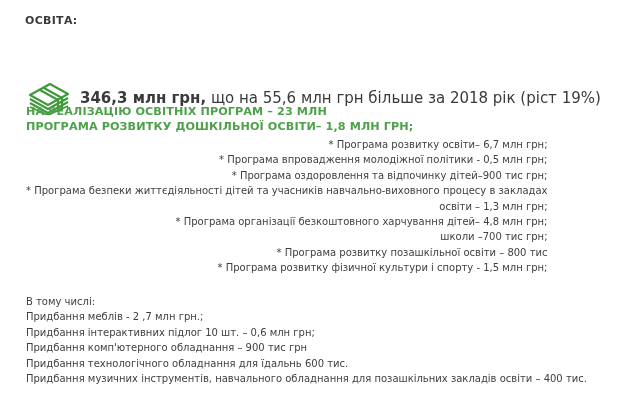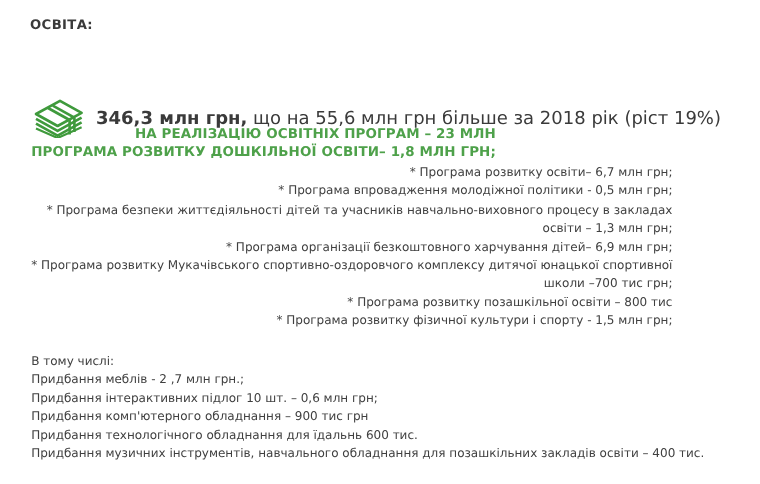--- a/index.html
+++ b/index.html
@@ -5,21 +5,21 @@
   html, body { margin: 0; padding: 0; background: #ffffff; }
   body { width: 633px; height: 403px; position: relative; overflow: hidden;
          font-family: "DejaVu Sans", "Liberation Sans", sans-serif; color: #3a3a3a; }
   .title { position: absolute; left: 25px; top: 14px; font-size: 11px; font-weight: bold;
            color: #3a3a3a; letter-spacing: 0.3px; }
   .summary { position: absolute; left: 28px; top: 52px; display: flex; align-items: center; margin-top: 29px; }
   .summary svg { width: 42px; height: 34px; margin-right: 10px; }
   .summary-text { font-size: 15px; color: #3a3a3a; white-space: nowrap; }
   .summary-text b { font-weight: bold; }
   .green { position: absolute; left: 26px; top: 104px; color: #4ea14a; font-size: 11.2px;
-           font-weight: bold; line-height: 15px; letter-spacing: 0.1px; text-align: right; }
+           font-weight: bold; line-height: 15px; letter-spacing: 0.1px; }
   .list { position: absolute; left: 26px; top: 137px; font-size: 10px; color: #404040;
           line-height: 15.4px; text-align: right; }
   .list .item { white-space: nowrap; }
   .list .cont { padding-left: 8px; white-space: nowrap; }
   .sub { position: absolute; left: 26px; top: 294px; font-size: 10px; color: #404040;
          line-height: 15.4px; }
   .sub div { white-space: nowrap; }
 </style>
 </head>
 <body>
@@ -45,24 +45,24 @@
 </div>
 
 <div class="green">
   <div>НА РЕАЛІЗАЦІЮ ОСВІТНІХ ПРОГРАМ – 23 МЛН</div>
   <div>ПРОГРАМА РОЗВИТКУ ДОШКІЛЬНОЇ ОСВІТИ– 1,8 МЛН ГРН;</div>
 </div>
 
 <div class="list">
   <div class="item">* Програма розвитку освіти– 6,7 млн грн;</div>
   <div class="item">* Програма впровадження молодіжної політики - 0,5 млн грн;</div>
+  <div class="item">* Програма оздоровлення та відпочинку дітей–900 тис грн;</div>
   <div class="item">* Програма безпеки життєдіяльності дітей та учасників навчально-виховного процесу в закладах</div>
   <div class="cont">освіти – 1,3 млн грн;</div>
-  <div class="item">* Програма організації безкоштовного харчування дітей– 6,9 млн грн;</div>
-  <div class="item">* Програма розвитку Мукачівського спортивно-оздоровчого комплексу дитячої юнацької спортивної</div>
+  <div class="item">* Програма організації безкоштовного харчування дітей– 4,8 млн грн;</div>
   <div class="cont">школи –700 тис грн;</div>
   <div class="item">* Програма розвитку позашкільної освіти – 800 тис</div>
   <div class="item">* Програма розвитку фізичної культури і спорту  - 1,5 млн грн;</div>
 </div>
 
 <div class="sub">
   <div>В тому числі:</div>
   <div>Придбання меблів - 2 ,7 млн грн.;</div>
   <div>Придбання інтерактивних підлог 10 шт.  – 0,6 млн грн;</div>
   <div>Придбання комп'ютерного обладнання – 900 тис грн</div>

